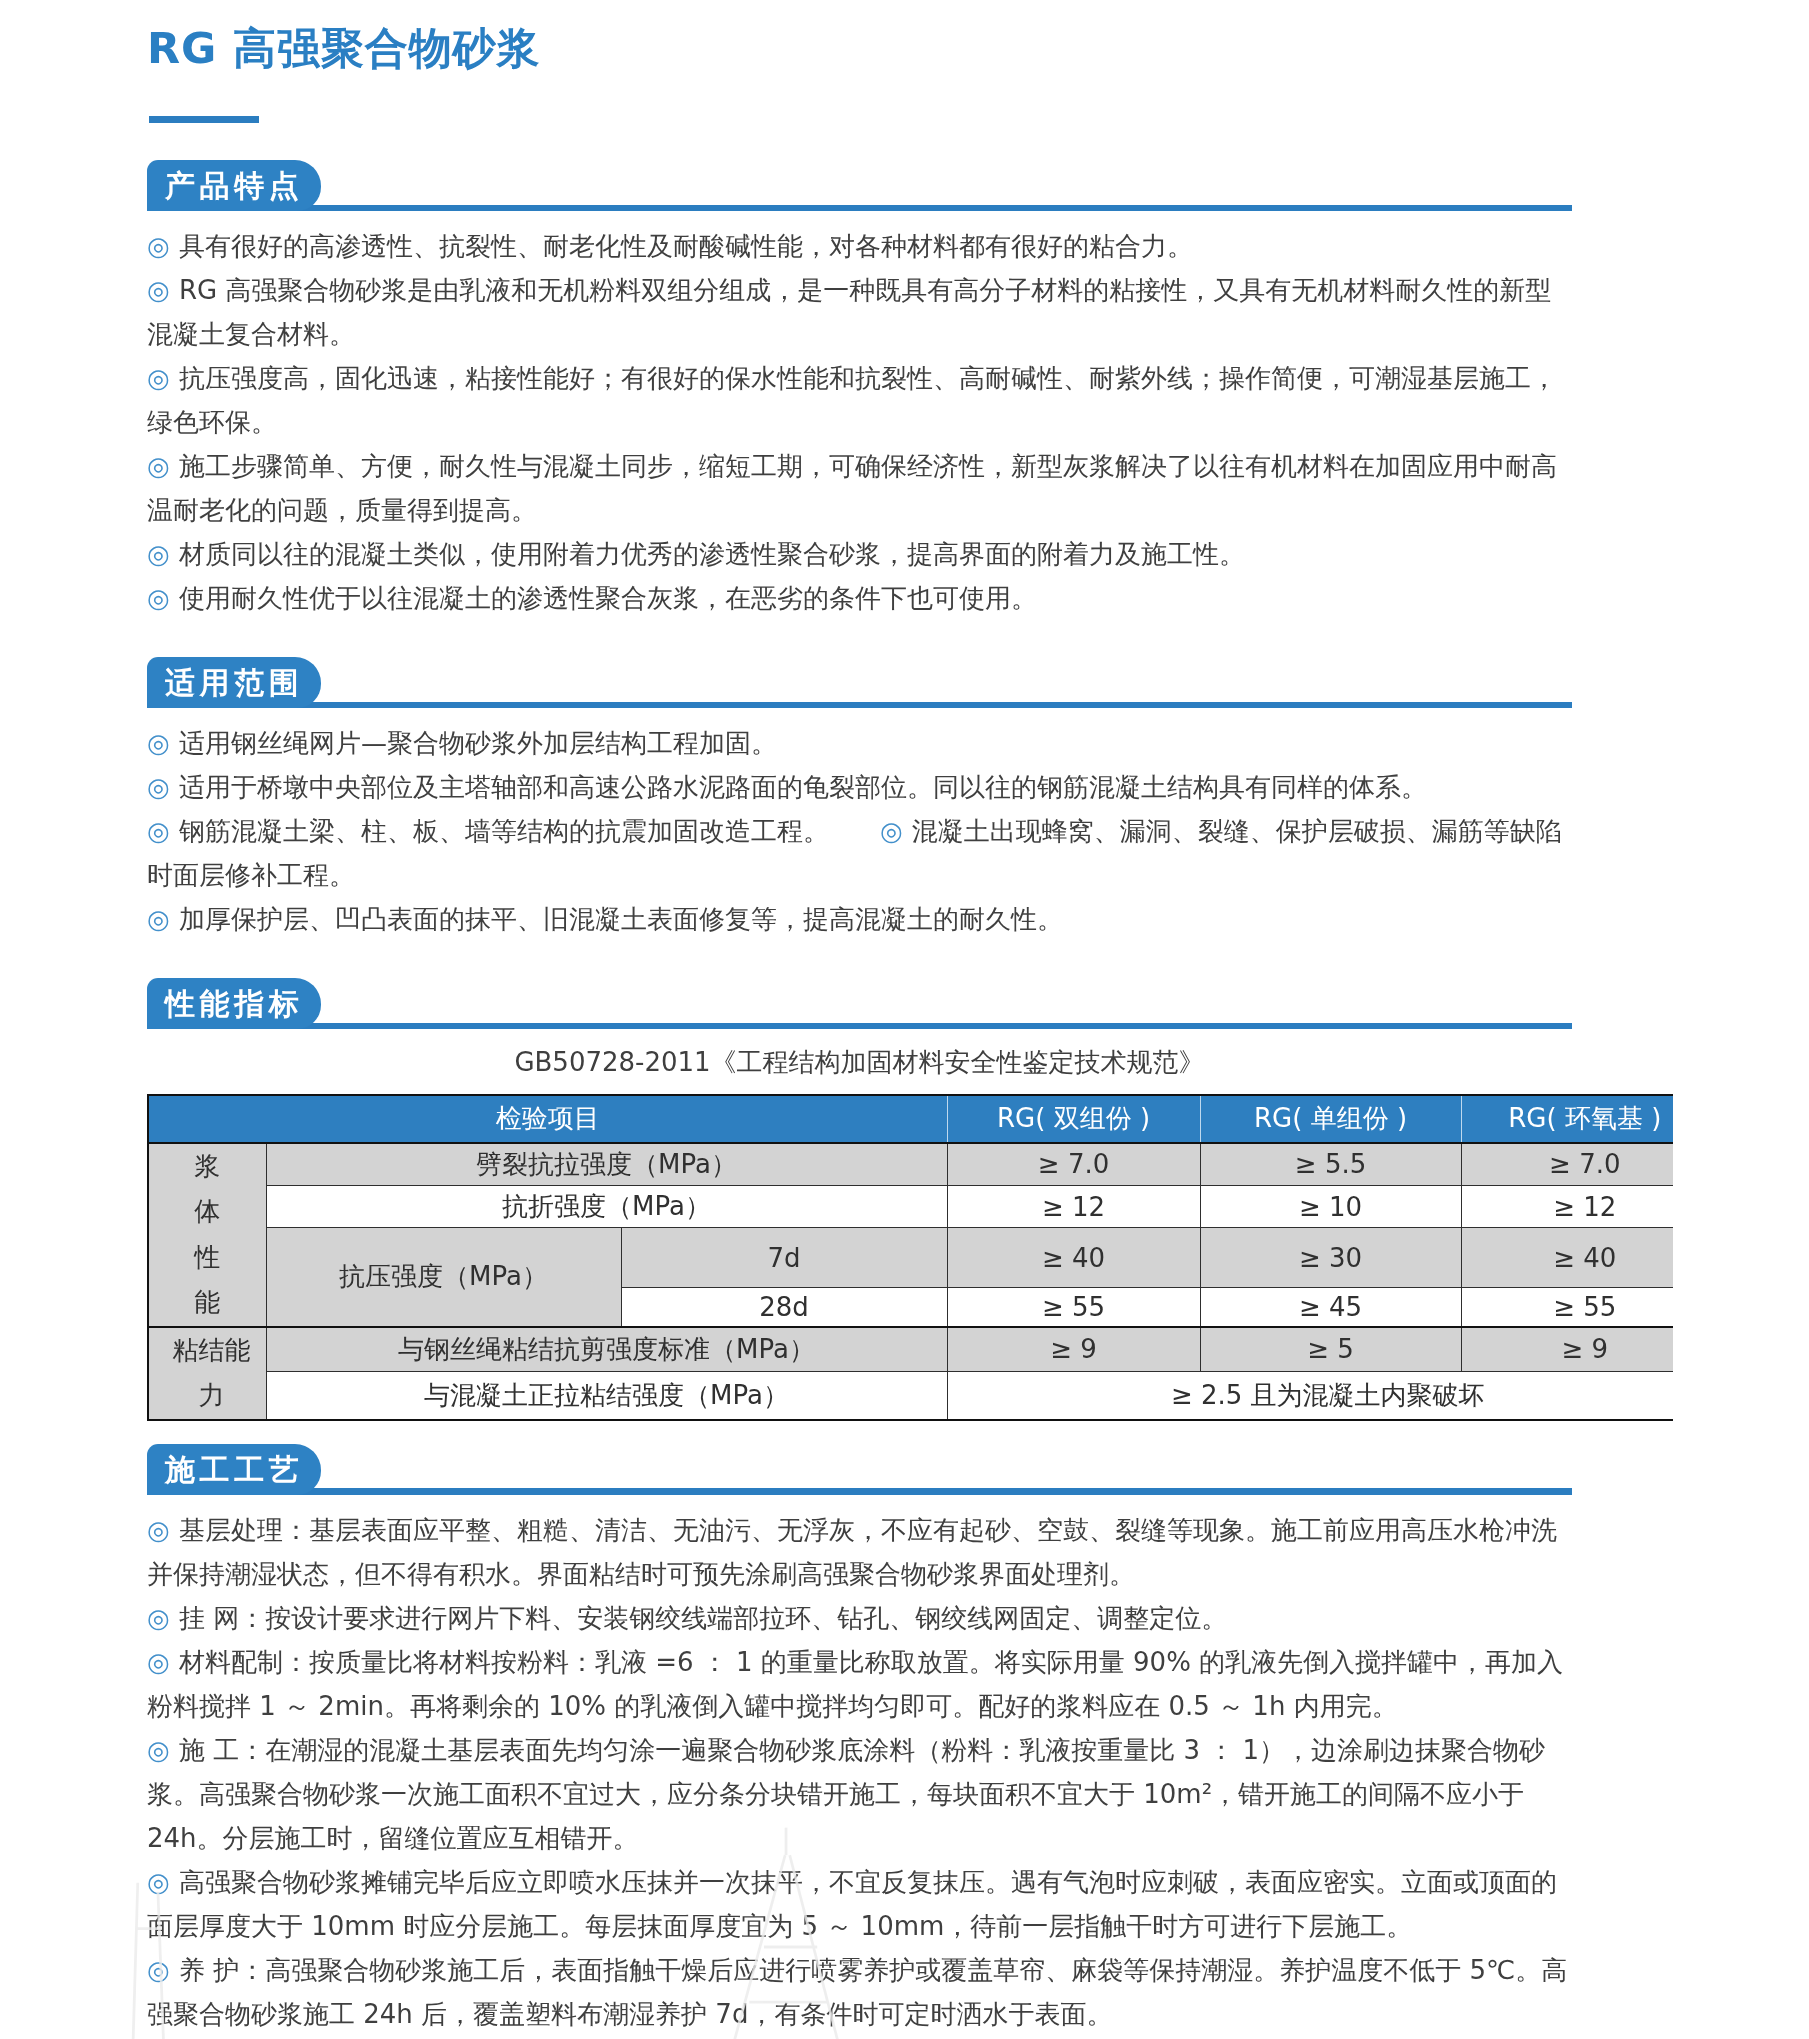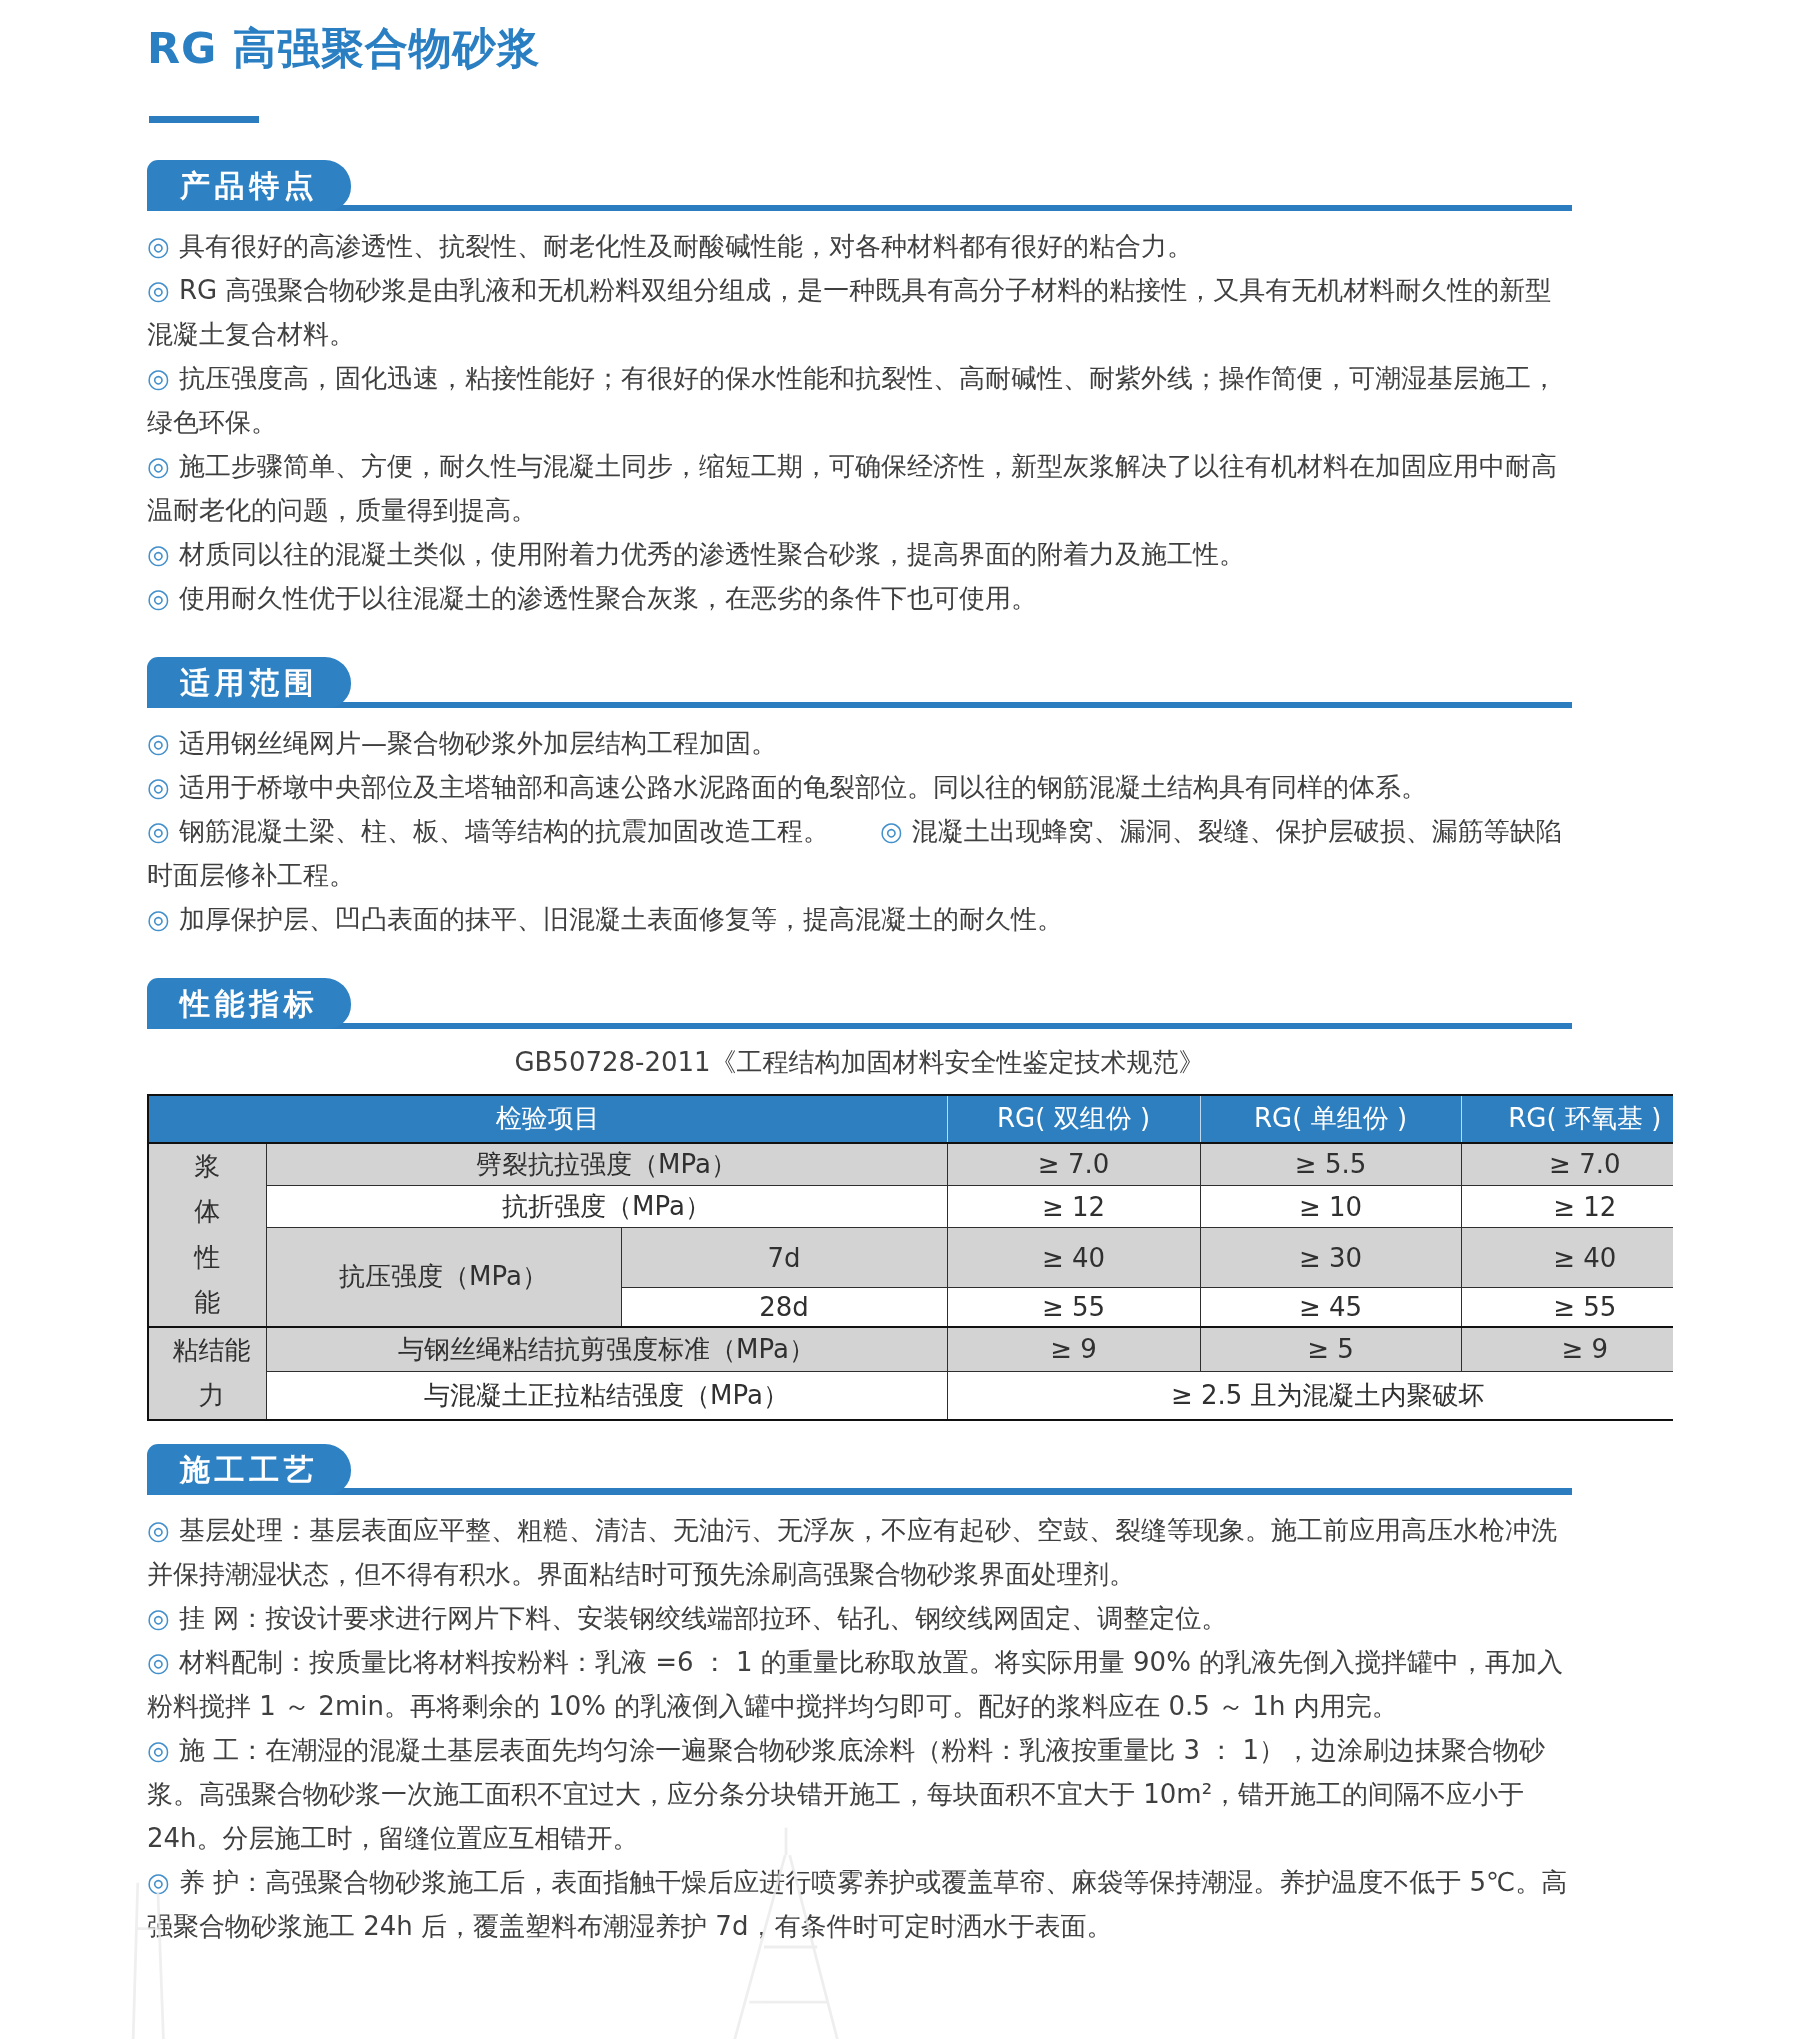--- a/index.html
+++ b/index.html
@@ -18,21 +18,21 @@
     color:#2a7fc3;letter-spacing:0.9px;margin:0;
   }
   .title-dash{
     width:110px;height:7.3px;background:#2b7dc0;margin:40px 0 0 1.8px;
   }
   .sec-head{margin-top:37px;line-height:0;}
   .badge{
     display:inline-block;position:relative;z-index:2;
     background:#2e82c4;color:#ffffff;
     height:51px;line-height:51px;
-    padding:0 33px;
+    padding:0 18px;
     font-size:30px;font-weight:700;letter-spacing:4.6px;
     border-radius:11px 26px 24px 0;
   }
   .rule{height:6.4px;background:#2b7dc0;margin-top:-6.4px;position:relative;z-index:1;}
   .items{margin-top:13px;}
   .items p{margin:0;font-size:26px;line-height:44px;color:#3f3f3f;text-align:left;}
   .blt{color:#4390cb;margin-right:9.2px;}
   .blt.gap{margin-left:51px;}
   .tbl-caption{
     text-align:center;font-size:26px;color:#3f3f3f;
@@ -164,20 +164,21 @@
 
   <div class="sec-head" style="margin-top:23px;">
     <span class="badge">施工工艺</span>
     <div class="rule"></div>
   </div>
   <div class="items">
     <p><span class="blt">◎</span><span>基层处理：基层表面应平整、粗糙、清洁、无油污、无浮灰，不应有起砂、空鼓、裂缝等现象。施工前应用高压水枪冲洗并保持潮湿状态，但不得有积水。界面粘结时可预先涂刷高强聚合物砂浆界面处理剂。</span></p>
     <p><span class="blt">◎</span><span>挂 网：按设计要求进行网片下料、安装钢绞线端部拉环、钻孔、钢绞线网固定、调整定位。</span></p>
     <p><span class="blt">◎</span><span>材料配制：按质量比将材料按粉料：乳液 =6 ： 1 的重量比称取放置。将实际用量 90% 的乳液先倒入搅拌罐中，再加入粉料搅拌 1 ～ 2min。再将剩余的 10% 的乳液倒入罐中搅拌均匀即可。配好的浆料应在 0.5 ～ 1h 内用完。</span></p>
     <p><span class="blt">◎</span><span>施 工：在潮湿的混凝土基层表面先均匀涂一遍聚合物砂浆底涂料（粉料：乳液按重量比 3 ： 1），边涂刷边抹聚合物砂浆。高强聚合物砂浆一次施工面积不宜过大，应分条分块错开施工，每块面积不宜大于 10m²，错开施工的间隔不应小于 24h。分层施工时，留缝位置应互相错开。</span></p>
+    <p><span class="blt">◎</span><span>高强聚合物砂浆摊铺完毕后应立即喷水压抹并一次抹平，不宜反复抹压。遇有气泡时应刺破，表面应密实。立面或顶面的面层厚度大于 10mm 时应分层施工。每层抹面厚度宜为 5 ～ 10mm，待前一层指触干时方可进行下层施工。</span></p>
     <p><span class="blt">◎</span><span>养 护：高强聚合物砂浆施工后，表面指触干燥后应进行喷雾养护或覆盖草帘、麻袋等保持潮湿。养护温度不低于 5℃。高强聚合物砂浆施工 24h 后，覆盖塑料布潮湿养护 7d，有条件时可定时洒水于表面。</span></p>
   </div>
 
   <svg class="watermark" width="1809" height="2040" viewBox="0 0 1970 2221">
     <g stroke="#ebebeb" stroke-width="3" fill="none" opacity="0.8">
       <path d="M150 2050 L145 2221 M172 2060 L178 2221 M150 2100 L176 2100"></path>
       <path d="M855 2020 L800 2221 M860 2020 L912 2221 M832 2120 L890 2120 M816 2180 L902 2180"></path>
       <path d="M856 1990 L856 2020"></path>
     </g>
   </svg>

